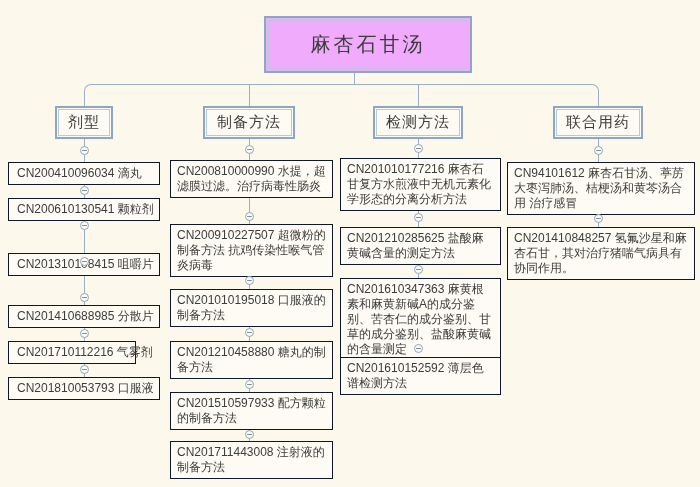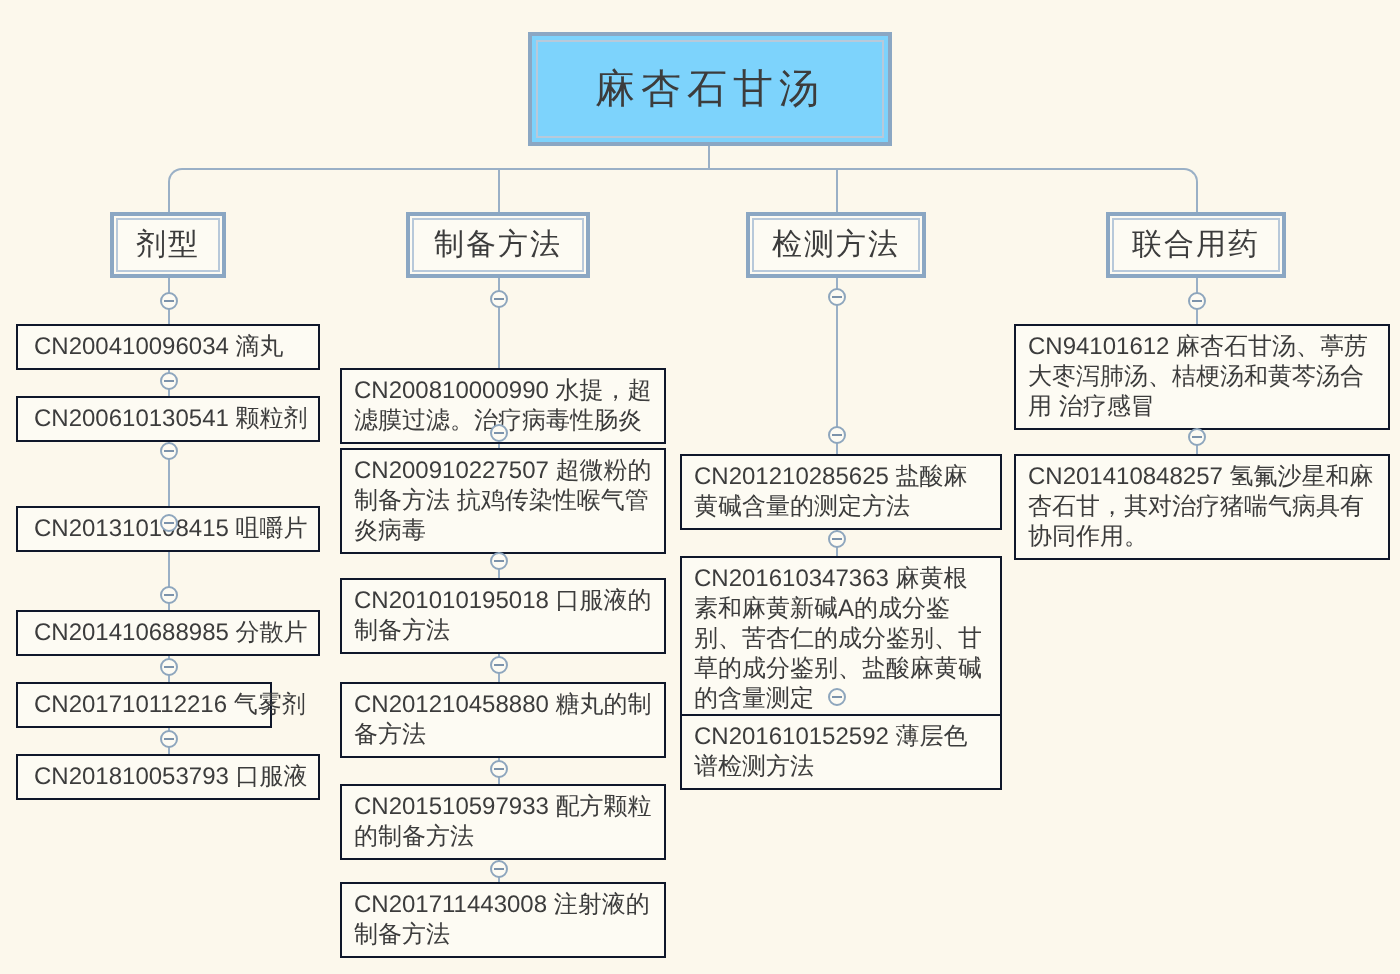--- a/index.html
+++ b/index.html
@@ -19,22 +19,22 @@
            border-top:1px solid #9ab0c6; border-left:1px solid #9ab0c6;
            border-right:1px solid #9ab0c6; border-radius:7px 7px 0 0; z-index:0; }
 
   
   .toggle { position:absolute; width:9px; height:9px; border:1px solid #8ea6bd;
             border-radius:50%; background:#fdfbf3; z-index:3;
             display:flex; align-items:center; justify-content:center; cursor:pointer; }
   .minus  { display:block; width:5px; height:1px; background:#7c93ab; }
 
   
-  .root { position:absolute; left:264px; top:16px; width:182px; height:57px;
-          border:2px solid #8ba7c3; background:#7dd3fc; padding:2px; z-index:2; }
+  .root { position:absolute; left:264px; top:16px; width:208px; height:57px;
+          border:2px solid #8ba7c3; background:#f0abfc; padding:2px; z-index:2; }
   .root-inner { width:100%; height:100%; border:1px solid #b8c9da;
           display:flex; align-items:center; justify-content:center;
           font-size:20px; letter-spacing:3px; }
   .branch { position:absolute; height:33px; border:2px solid #8ba7c3;
           background:#fdfbf3; padding:1px; z-index:2; }
   .branch-inner { width:100%; height:100%; border:1px solid #b8c9da;
           display:flex; align-items:center; justify-content:center;
           font-size:15px; letter-spacing:1px; }
 
   
@@ -74,27 +74,28 @@
     <div class="branch-inner">检测方法</div>
   </div>
 
   <div class="leaf single" style="left:8px; width:152px; top:162px;">CN200410096034 滴丸</div>
   <div class="leaf single" style="left:8px; width:152px; top:198px;">CN200610130541 颗粒剂</div>
   <div class="leaf single" style="left:8px; width:152px; top:253px;">CN201310108415 咀嚼片</div>
   <div class="leaf single" style="left:8px; width:152px; top:305px;">CN201410688985 分散片</div>
   <div class="leaf single" style="left:8px; width:128px; top:341px;">CN201710112216 气雾剂</div>
   <div class="leaf single" style="left:8px; width:152px; top:377px;">CN201810053793 口服液</div>
 
-  <div class="leaf" style="left:170px; width:163px; top:160px;margin-top:24px;">CN200810000990 水提，超滤膜过滤。治疗病毒性肠炎</div>
+  <div class="leaf" style="left:170px; width:163px; top:160px;">CN200810000990 水提，超滤膜过滤。治疗病毒性肠炎</div>
   <div class="leaf" style="left:170px; width:163px; top:224px;">CN200910227507 超微粉的制备方法 抗鸡传染性喉气管炎病毒</div>
   <div class="leaf" style="left:170px; width:163px; top:289px;">CN201010195018 口服液的制备方法</div>
   <div class="leaf" style="left:170px; width:163px; top:341px;">CN201210458880 糖丸的制备方法</div>
   <div class="leaf" style="left:170px; width:163px; top:392px;">CN201510597933 配方颗粒的制备方法</div>
   <div class="leaf" style="left:170px; width:163px; top:441px;">CN201711443008 注射液的制备方法</div>
 
+  <div class="leaf" style="left:340px; width:161px; top:158px;">CN201010177216 麻杏石甘复方水煎液中无机元素化学形态的分离分析方法</div>
   <div class="leaf" style="left:340px; width:161px; top:227px;">CN201210285625 盐酸麻黄碱含量的测定方法</div>
   <div class="leaf" style="left:340px; width:161px; top:278px;">CN201610347363 麻黄根素和麻黄新碱A的成分鉴别、苦杏仁的成分鉴别、甘草的成分鉴别、盐酸麻黄碱的含量测定</div>
   <div class="leaf" style="left:340px; width:161px; top:357px;">CN201610152592 薄层色谱检测方法</div>
 
   <div class="leaf" style="left:507px; width:188px; top:162px;">CN94101612 麻杏石甘汤、葶苈大枣泻肺汤、桔梗汤和黄芩汤合用 治疗感冒</div>
   <div class="leaf" style="left:507px; width:188px; top:227px;">CN201410848257 氢氟沙星和麻杏石甘，其对治疗猪喘气病具有协同作用。</div>
 
   <div class="toggle" style="left:80px; top:146px;">
       <span class="minus"></span>
     </div>

